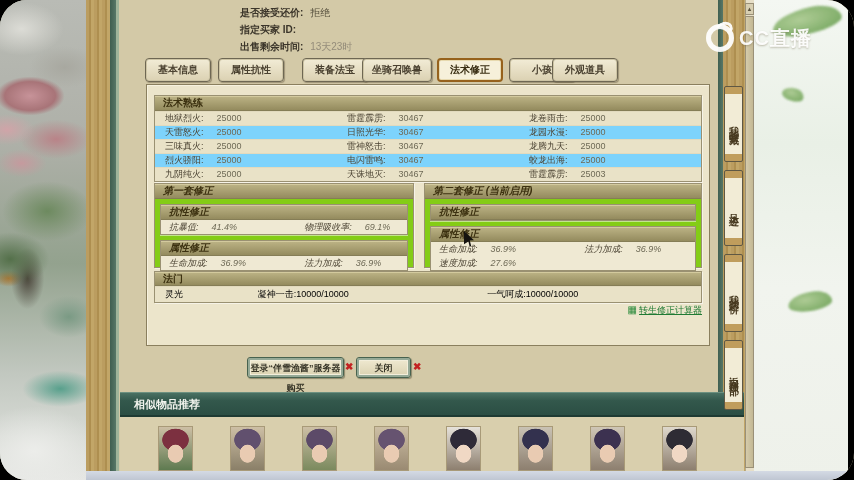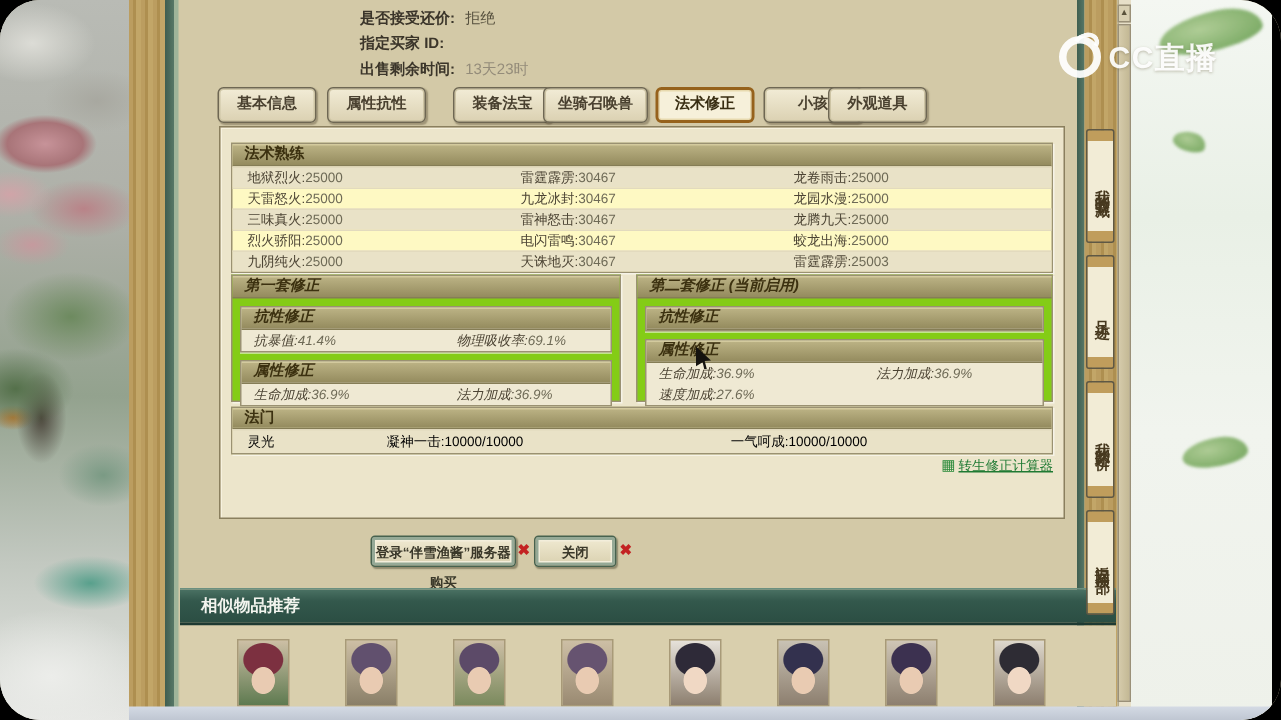--- a/index.html
+++ b/index.html
@@ -64,31 +64,31 @@
     font-size:10px;font-weight:bold;color:#4a4130;text-align:center;line-height:22px;}
   .tab.active{border:2px solid #96621c;box-shadow:inset 0 0 0 1px #e7d9ae;line-height:20px;
     background:#f6f0da;color:#382d12;}
 
   
   #bigpanel{position:absolute;left:146px;top:84px;width:564px;height:262px;box-sizing:border-box;
     background:#ece5cb;border:1px solid #8a7f5e;box-shadow:inset 1px 1px 0 #f7f2df;}
   .hbar{background:linear-gradient(180deg,#bdb486,#948b5e);color:#3c3110;font-weight:bold;
     font-size:10px;height:14px;line-height:14px;padding:0 8px;border-bottom:1px solid #857d56;
     box-shadow:inset 0 1px 0 #d3ca9e;}
-  .box{position:absolute;border:1px solid #9a9172;background:#fef9c3;box-sizing:border-box;
+  .box{position:absolute;border:1px solid #9a9172;background:#7dd3fc;box-sizing:border-box;
     box-shadow:1px 1px 0 rgba(255,255,255,.55);}
   .setbox{background:#84cc16;font-style:italic;}
   .subbox{border:1px solid #9a9172;background:#efe9d3;margin:5px;box-shadow:0 1px 0 rgba(255,255,255,.5);}
   .srow{display:grid;grid-template-columns:1fr 1fr 1fr;height:13px;line-height:13px;font-size:9px;
     border-top:1px solid #e2dabe;}
   .srow:first-of-type{border-top:none;}
   .srow:nth-of-type(even){background:#e9e2c7;}
   .cell{padding-left:10px;white-space:nowrap;}
   .cell .lbl{color:#4c4434;text-align:right;}
-  .cell .val{color:#6e6a56;margin-left:0;}
+  .cell .val{color:#6e6a56;margin-left:13px;}
   .statrow{display:grid;grid-template-columns:55% 45%;height:14px;line-height:14px;font-size:9px;}
   .statrow .cell{padding-left:8px;}
 
   #calcline{position:absolute;left:154px;top:304px;width:548px;text-align:right;font-size:9px;}
   #calcline a{color:#1f7a33;text-decoration:underline;cursor:pointer;}
   #calcline .calc-ico{color:#2a8a3a;font-size:10px;margin-right:2px;text-decoration:none;display:inline-block;}
 
   
   .gbtn{position:absolute;height:21px;box-sizing:border-box;cursor:pointer;
     background:linear-gradient(180deg,#f1ebd3,#d9d0af);border:1px solid #47624f;border-radius:3px;
@@ -178,21 +178,21 @@
 
   <div class="box" style="left:154px;top:95px;width:548px;">
     <div class="hbar">法术熟练</div>
     <div class="srow">
       <span class="cell"><span class="lbl">地狱烈火:</span><span class="val">25000</span></span>
       <span class="cell"><span class="lbl">雷霆霹雳:</span><span class="val">30467</span></span>
       <span class="cell"><span class="lbl">龙卷雨击:</span><span class="val">25000</span></span>
     </div>
     <div class="srow">
       <span class="cell"><span class="lbl">天雷怒火:</span><span class="val">25000</span></span>
-      <span class="cell"><span class="lbl">九龙冰封:</span><span class="val">30467</span></span>
+      <span class="cell"><span class="lbl">日照光华:</span><span class="val">30467</span></span>
       <span class="cell"><span class="lbl">龙园水漫:</span><span class="val">25000</span></span>
     </div>
     <div class="srow">
       <span class="cell"><span class="lbl">三味真火:</span><span class="val">25000</span></span>
       <span class="cell"><span class="lbl">雷神怒击:</span><span class="val">30467</span></span>
       <span class="cell"><span class="lbl">龙腾九天:</span><span class="val">25000</span></span>
     </div>
     <div class="srow">
       <span class="cell"><span class="lbl">烈火骄阳:</span><span class="val">25000</span></span>
       <span class="cell"><span class="lbl">电闪雷鸣:</span><span class="val">30467</span></span>

